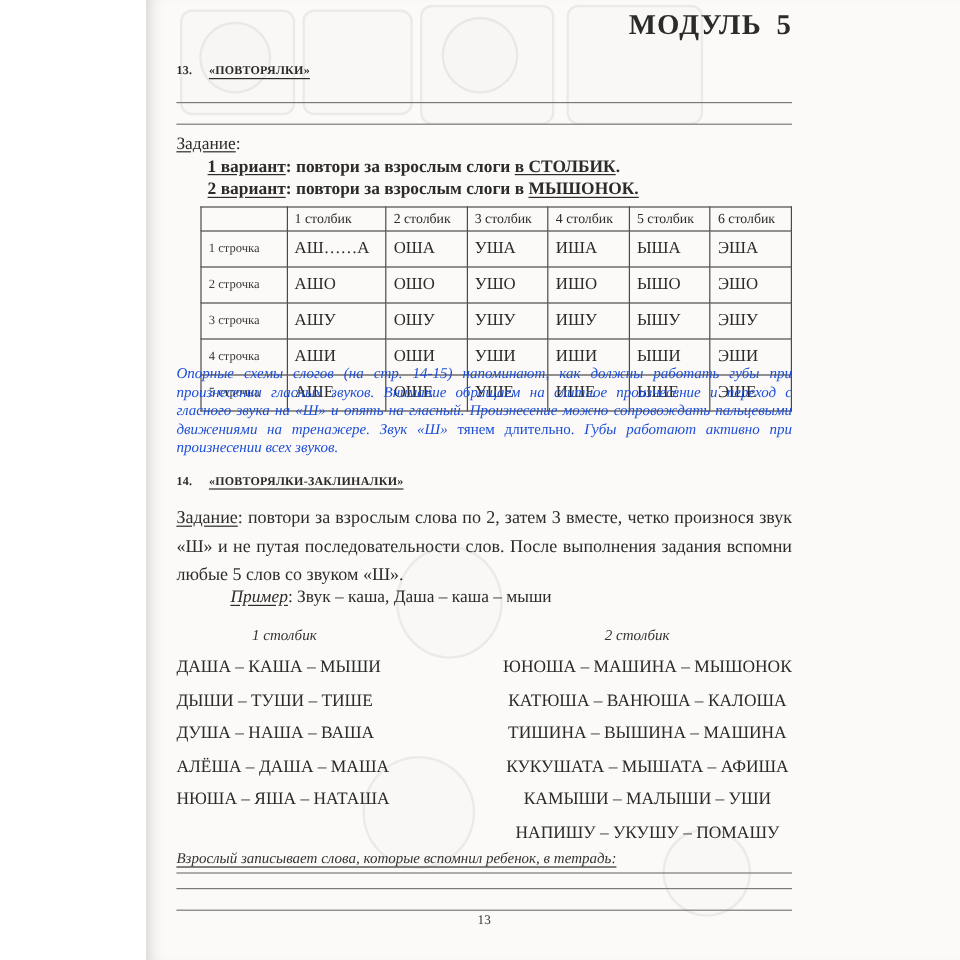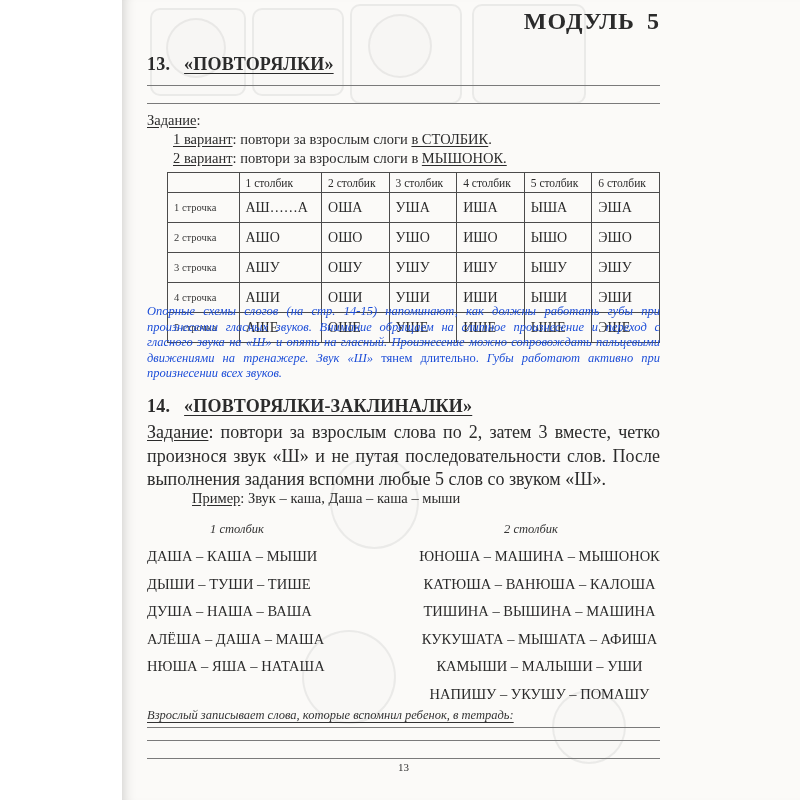--- a/index.html
+++ b/index.html
@@ -16,32 +16,32 @@
   }
   .ghost{position:absolute;border:2px solid rgba(140,140,140,0.13);background:rgba(210,210,210,0.05);}
   .ghost.rect{border-radius:10px;}
   .ghost.circle{border-radius:50%;}
   .content{position:absolute;left:147px;top:0;width:513px;height:800px;}
   .abs{position:absolute;left:0;width:513px;}
 
   .module{top:8px;text-align:right;font-weight:bold;font-size:24px;letter-spacing:1px;}
   .module .num{margin-left:12px;}
 
-  .sec-heading{font-weight:bold;font-size:18px;letter-spacing:0.2px;}
+  .sec-heading{font-weight:bold;font-size:10px;letter-spacing:0.2px;}
   .sec-heading .sec-num{margin-right:14px;}
   .sec-heading .sec-title{text-decoration:underline;text-underline-offset:3px;}
   .h13{top:54px;}
   .h14{top:396px;}
 
   .wline{border-top:1px solid #7a7a7a;height:0;}
   .l1{top:85px;} .l2{top:103px;}
   .l3{top:740px;} .l4{top:758px;}
 
   .task13{top:111px;font-size:14.5px;line-height:19px;}
-  .task13 .indent{padding-left:26px;}
+  .task13 .indent{padding-left:26px;font-weight:bold;}
   .u{text-decoration:underline;text-underline-offset:2px;}
 
   table.syll{
     position:absolute;left:20px;top:172px;border-collapse:collapse;
     font-size:14px;table-layout:fixed;
   }
   table.syll td,table.syll th{
     border:1px solid #4b4b4b;text-align:left;vertical-align:middle;
     padding:0 0 0 6px;font-weight:normal;white-space:nowrap;overflow:hidden;
   }
@@ -49,23 +49,23 @@
   table.syll tr.hdr{height:20px;}
   table.syll .c-label{width:72px;font-size:10.5px;color:#3a3a3a;}
   table.syll .c-first{width:80px;}
   table.syll .c-std{width:65px;}
   table.syll tr.hdr td,table.syll tr.hdr th{font-size:11.5px;}
 
   .note{top:304px;font-size:12.5px;line-height:15.6px;text-align:justify;color:#1d4ed8;}
   .note .it{font-style:italic;}
   .note .up{font-style:normal;}
 
-  .task14{top:421px;font-size:18px;line-height:23.5px;text-align:justify;}
+  .task14{top:421px;font-size:15px;line-height:23.5px;text-align:justify;}
   .example{top:490px;padding-left:45px;font-size:14.5px;}
-  .example .lbl{text-decoration:underline;text-underline-offset:2px;}
+  .example .lbl{font-style:italic;text-decoration:underline;text-underline-offset:2px;}
 
   .colhdr{top:522px;font-style:italic;font-size:12.5px;color:#333;}
   .colhdr .c1{position:absolute;left:63px;}
   .colhdr .c2{position:absolute;left:357px;}
 
   .words{top:543px;font-size:14.5px;line-height:27.5px;}
   .words .col1{position:absolute;left:0;top:0;white-space:nowrap;}
   .words .col2{position:absolute;left:250px;top:0;width:285px;text-align:center;white-space:nowrap;}
 
   .footer-note{

